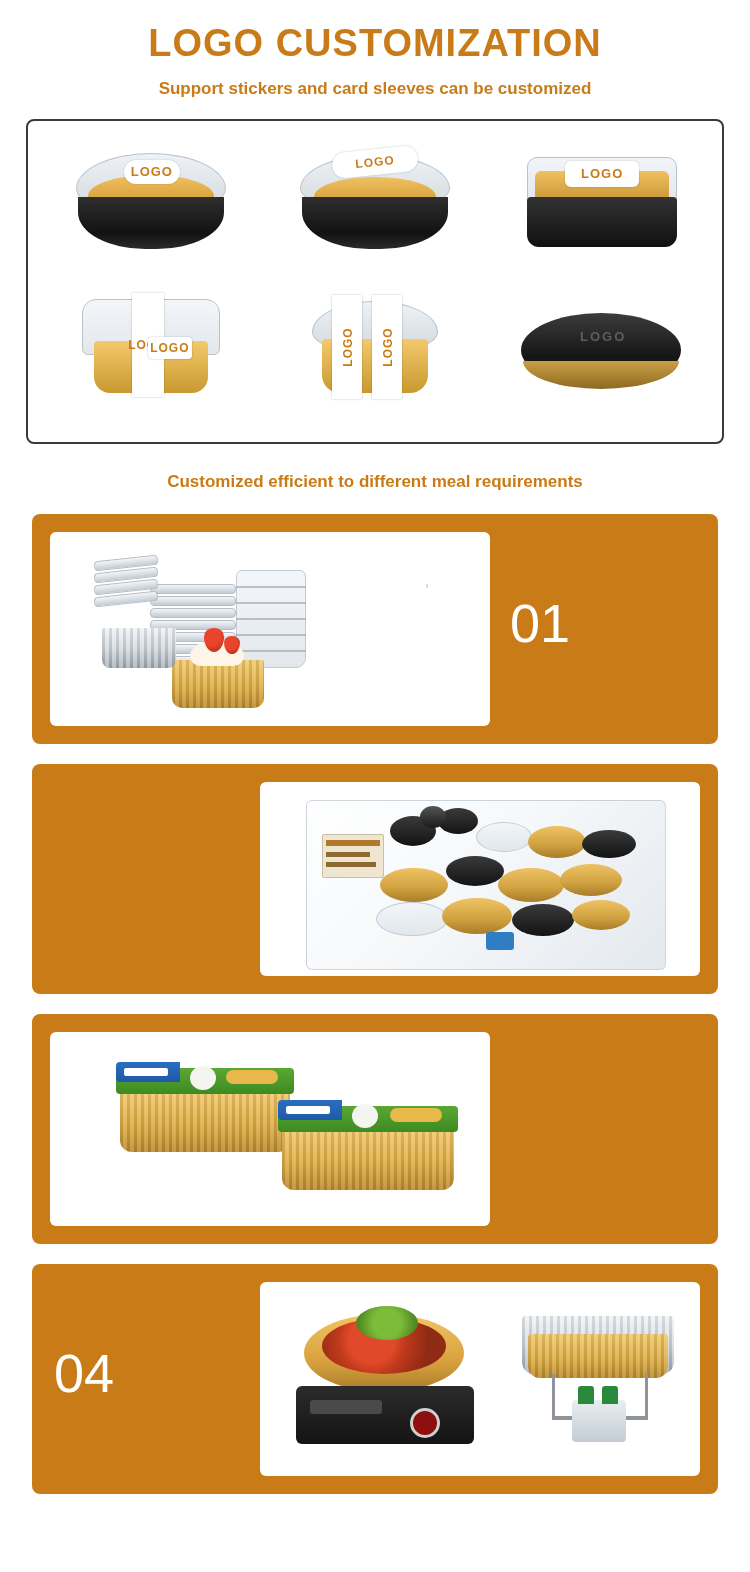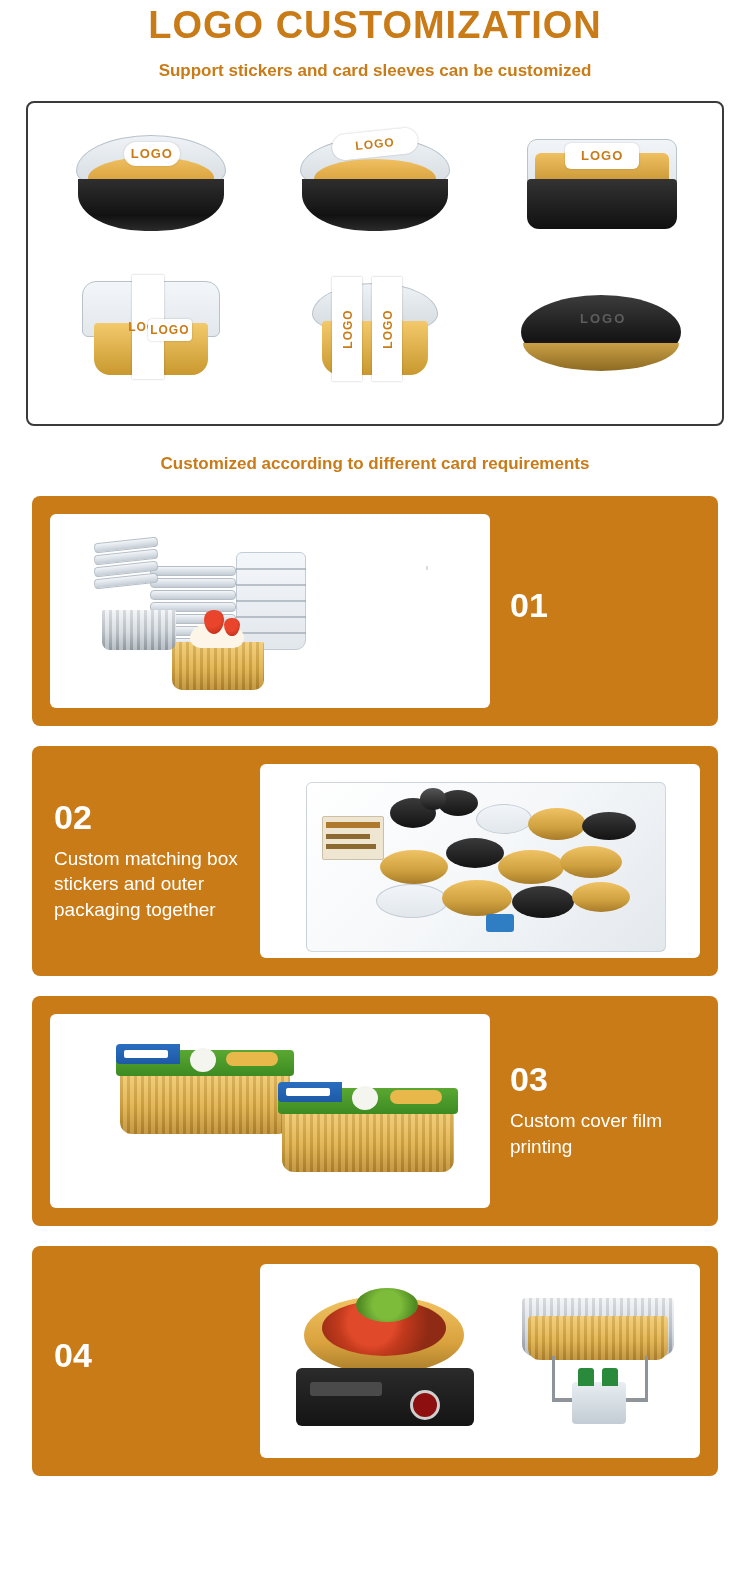--- a/index.html
+++ b/index.html
@@ -12,21 +12,21 @@
     width: 750px;
     height: 1572px;
     font-family: "Liberation Sans", sans-serif;
     overflow: hidden;
     position: relative;
   }
 
   
   .header {
     text-align: center;
-    padding-top: 3px;
+    padding-top: 21px;
   }
   .main-title {
     font-size: 38px;
     font-weight: bold;
     letter-spacing: 1px;
     color: #C97B17;
     margin: 0;
     line-height: 1.2;
   }
   .sub-title {
@@ -138,22 +138,22 @@
     height: 100%;
     position: relative;
     overflow: hidden;
   }
   .feature .text {
     flex: 1 1 auto;
     color: #fff;
     padding: 0 4px;
   }
   .feature .num {
-    font-size: 34px;
-    font-weight: bold;
+    font-size: 54px;
+    font-weight: normal;
     line-height: 1;
     margin-bottom: 12px;
   }
   .feature .desc {
     font-size: 19px;
     line-height: 1.35;
   }
 
   
   .el { position: absolute; }
@@ -295,21 +295,21 @@
 
     <div class="cell">
       <div class="el" style="left:24px; top:30px; width:160px; height:74px; background:linear-gradient(180deg,#3c3c3c 0%, #151515 60%, #2a2a2a 100%); border-radius:50%;"></div>
       <div class="el" style="left:26px; top:78px; width:156px; height:28px; background:linear-gradient(180deg,#caa046,#8d6a22); border-radius:0 0 50% 50% / 0 0 100% 100%;"></div>
       <div class="el" style="left:76px; top:44px; width:60px; height:18px; color:#5d5d5d; font-weight:bold; font-size:13px; letter-spacing:2px; display:flex; align-items:center; justify-content:center;">LOGO</div>
     </div>
 
   </div>
 </div>
 
-<div class="section-note">Customized according to different card requirements</div>
+<div class="section-note">Customized efficient to different meal requirements</div>
 
 <div class="features">
 
   <div class="feature">
     <div class="photo">
 
       <div class="el stack-lid" style="left:100px; top:52px; width:86px; height:10px;"></div>
       <div class="el stack-lid" style="left:100px; top:64px; width:86px; height:10px;"></div>
       <div class="el stack-lid" style="left:100px; top:76px; width:86px; height:10px;"></div>
       <div class="el stack-lid" style="left:100px; top:88px; width:86px; height:10px;"></div>
@@ -385,48 +385,40 @@
 
       <div class="el clear-round" style="left:116px; top:120px; width:72px; height:34px;"></div>
       <div class="el gold-round" style="left:182px; top:116px; width:70px; height:36px;"></div>
       <div class="el dark-lid" style="left:252px; top:122px; width:62px; height:32px;"></div>
       <div class="el gold-round" style="left:312px; top:118px; width:58px; height:30px;"></div>
 
       <div class="el" style="left:226px; top:150px; width:28px; height:18px; background:#2f7ec4; border-radius:3px;"></div>
       <div class="el" style="left:160px; top:24px; width:26px; height:22px; background:linear-gradient(180deg,#555,#1a1a1a); border-radius:50%;"></div>
     </div>
 
-    <div class="text">
-      <div class="num">02</div>
-      <div class="desc">Custom matching box stickers and outer packaging together</div>
-    </div>
   </div>
 
   <div class="feature">
     <div class="photo">
 
       <div class="el ribbed" style="left:70px; top:58px; width:170px; height:62px; border-radius:4px 4px 12px 12px;"></div>
       <div class="el green-band" style="left:66px; top:36px; width:178px; height:26px; border-radius:4px;"></div>
       <div class="el blue-box" style="left:66px; top:30px; width:64px; height:20px; border-radius:4px 0 0 4px;"></div>
       <div class="el" style="left:74px; top:36px; width:44px; height:8px; background:#ffffff; border-radius:2px;"></div>
       <div class="el" style="left:176px; top:38px; width:52px; height:14px; background:#e8b84b; border-radius:7px;"></div>
       <div class="el" style="left:140px; top:34px; width:26px; height:24px; background:#f5f5f0; border-radius:50%;"></div>
 
       <div class="el ribbed" style="left:232px; top:96px; width:172px; height:62px; border-radius:4px 4px 12px 12px;"></div>
       <div class="el green-band" style="left:228px; top:74px; width:180px; height:26px; border-radius:4px;"></div>
       <div class="el blue-box" style="left:228px; top:68px; width:64px; height:20px; border-radius:4px 0 0 4px;"></div>
       <div class="el" style="left:236px; top:74px; width:44px; height:8px; background:#ffffff; border-radius:2px;"></div>
       <div class="el" style="left:340px; top:76px; width:52px; height:14px; background:#e8b84b; border-radius:7px;"></div>
       <div class="el" style="left:302px; top:72px; width:26px; height:24px; background:#f5f5f0; border-radius:50%;"></div>
     </div>
 
-    <div class="text">
-      <div class="num">03</div>
-      <div class="desc">Custom cover film printing</div>
-    </div>
   </div>
 
   <div class="feature reverse">
     <div class="photo">
 
       <div class="el wok" style="left:44px; top:32px; width:160px; height:78px;"></div>
       <div class="el food" style="left:62px; top:36px; width:124px; height:56px;"></div>
       <div class="el greens" style="left:96px; top:24px; width:62px; height:34px;"></div>
       <div class="el stove" style="left:36px; top:104px; width:178px; height:58px;"></div>
       <div class="el" style="left:150px; top:126px; width:30px; height:30px; background:#8d0f0f; border-radius:50%; border:3px solid #cfcfcf;"></div>

